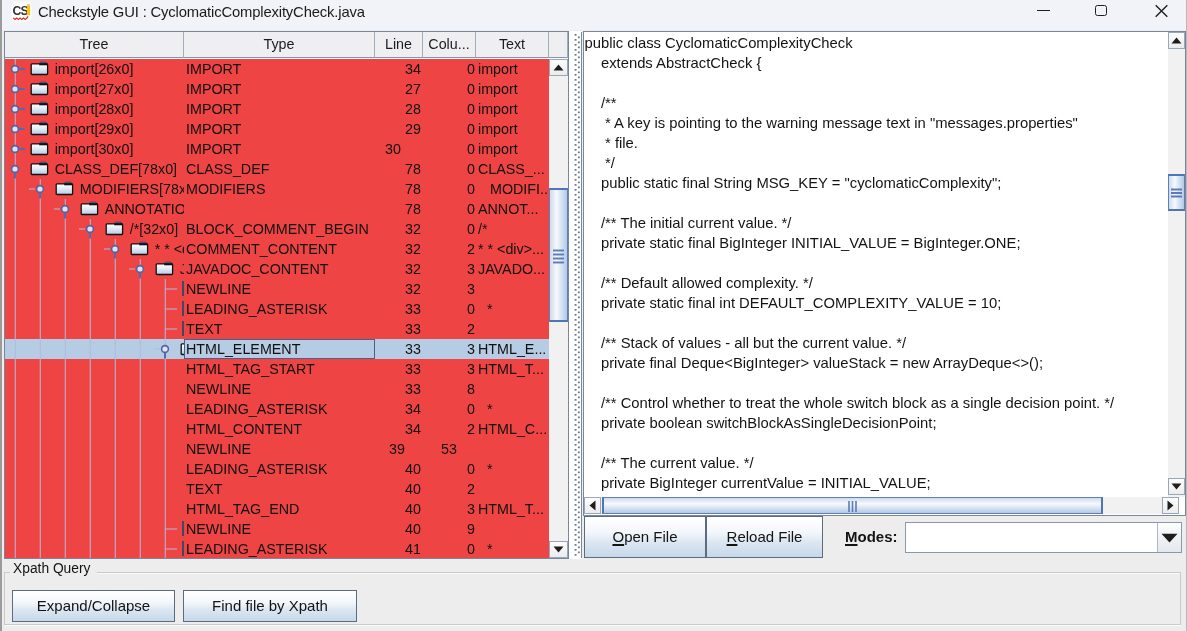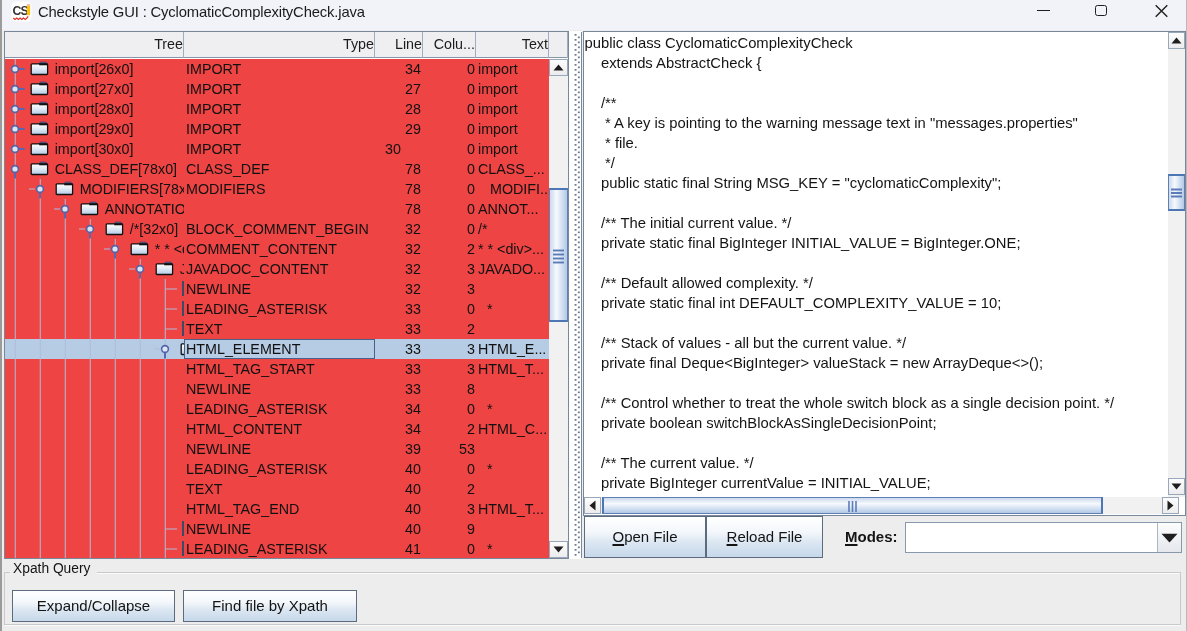--- a/index.html
+++ b/index.html
@@ -4,21 +4,21 @@
 html,body{width:1187px;height:631px;overflow:hidden}
 body{font-family:"Liberation Sans",sans-serif;background:#ededee;position:relative}
 .abs{position:absolute}
 #titlebar{left:0;top:0;width:1187px;height:30px;background:#f2f3f8;}
 #titletxt{left:38px;top:3.5px;font-size:14.8px;color:#1b1b1b;white-space:nowrap;letter-spacing:-0.15px}
 .winborder-l{left:0;top:0;width:1.5px;height:631px;background:#9b9b9b}
 .winborder-r{left:1185.5px;top:0;width:1.5px;height:631px;background:#b9b9bc}
 
 #lsp{left:4px;top:31px;width:565px;height:528px;border:1px solid #78879a;background:#fff}
 #lheader{left:0;top:0;width:563px;height:26px;background:#efeff1;border-bottom:1px solid #8795a9}
-.hcell{top:0;height:26px;font-size:14.3px;color:#1c1c1c;text-align:right;line-height:25px;border-right:1px solid #9fadbf}
+.hcell{top:0;height:26px;font-size:14.3px;color:#1c1c1c;text-align:center;line-height:25px;border-right:1px solid #9fadbf}
 #lbody{left:0;top:27px;width:544px;height:499px;background:#ef4444;overflow:hidden}
 .trow{position:absolute;left:0;width:544px;height:20px}
 .selrow{background:#b6cbe4}
 .cell{position:absolute;top:0;height:20px;font-size:14.3px;color:#111;line-height:20px;white-space:nowrap;overflow:hidden}
 .focusbox{position:absolute;border:1.2px solid #44628a}
 .tofu{position:absolute;width:1.4px;height:15px;background:#3c4a66}
 
 .sbtn{position:absolute;background:linear-gradient(#fdfdfd,#ececee);border:1px solid #98a7ba;display:flex;align-items:center;justify-content:center}
 .track{position:absolute;background:#f1f1f2}
 .vthumb{position:absolute;background:linear-gradient(90deg,#cdd9ee,#f6f9fd 38%,#c3d5ec 85%,#b4c9e6);border:1px solid #638;border-color:#5e80b5;border-top:2px solid #4d77b4;border-bottom:2px solid #4d77b4}
@@ -256,22 +256,22 @@
       <div class="cell" style="left:418px;top:320px;width:52px;text-align:right">8</div>
       <div class="cell" style="left:176px;top:340px;width:193px;padding-left:5px">LEADING_ASTERISK</div>
       <div class="cell" style="left:368px;top:340px;width:48px;text-align:right">34</div>
       <div class="cell" style="left:418px;top:340px;width:52px;text-align:right">0</div>
       <div class="cell" style="left:469px;top:340px;width:75px;padding-left:13px">*</div>
       <div class="cell" style="left:176px;top:360px;width:193px;padding-left:5px">HTML_CONTENT</div>
       <div class="cell" style="left:368px;top:360px;width:48px;text-align:right">34</div>
       <div class="cell" style="left:418px;top:360px;width:52px;text-align:right">2</div>
       <div class="cell" style="left:469px;top:360px;width:75px;padding-left:4px">HTML_C...</div>
       <div class="cell" style="left:176px;top:380px;width:193px;padding-left:5px">NEWLINE</div>
-      <div class="cell" style="left:368px;top:380px;width:48px;text-align:right">39</div>
-      <div class="cell" style="left:418px;top:380px;width:52px;text-align:right">53</div>
+      <div class="cell" style="left:368px;top:380px;width:48px;text-align:center">39</div>
+      <div class="cell" style="left:418px;top:380px;width:52px;text-align:center">53</div>
       <div class="cell" style="left:176px;top:400px;width:193px;padding-left:5px">LEADING_ASTERISK</div>
       <div class="cell" style="left:368px;top:400px;width:48px;text-align:right">40</div>
       <div class="cell" style="left:418px;top:400px;width:52px;text-align:right">0</div>
       <div class="cell" style="left:469px;top:400px;width:75px;padding-left:13px">*</div>
       <div class="cell" style="left:176px;top:420px;width:193px;padding-left:5px">TEXT</div>
       <div class="cell" style="left:368px;top:420px;width:48px;text-align:right">40</div>
       <div class="cell" style="left:418px;top:420px;width:52px;text-align:right">2</div>
       <div class="cell" style="left:176px;top:440px;width:193px;padding-left:5px">HTML_TAG_END</div>
       <div class="cell" style="left:368px;top:440px;width:48px;text-align:right">40</div>
       <div class="cell" style="left:418px;top:440px;width:52px;text-align:right">3</div>

